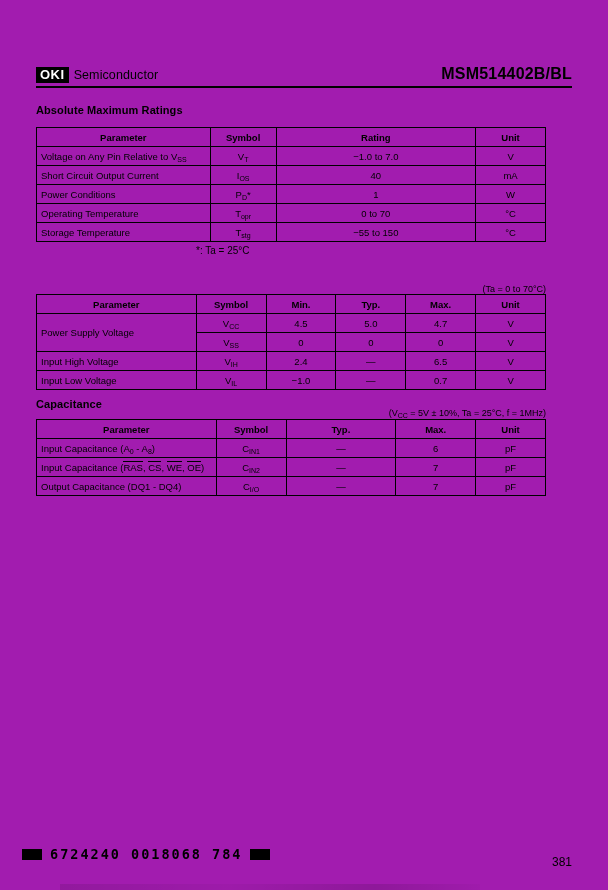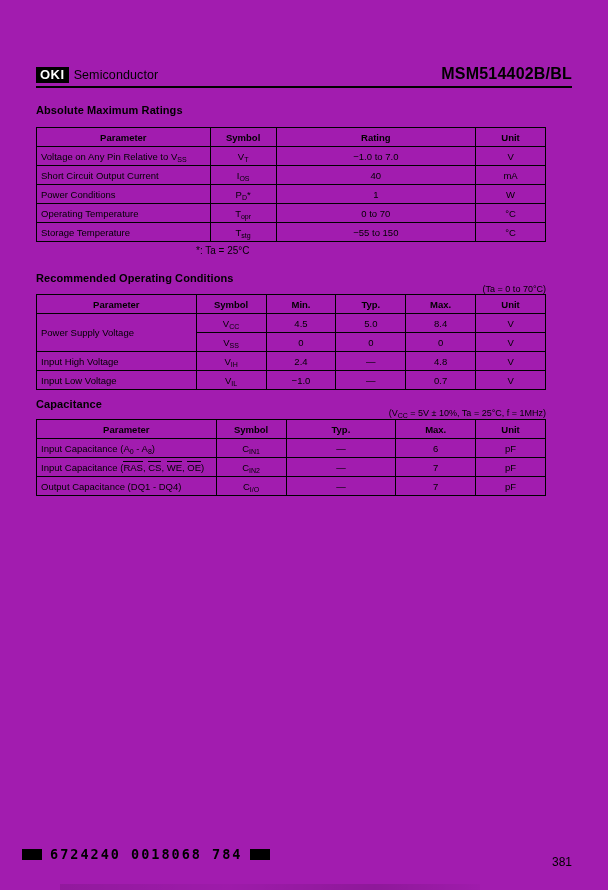--- a/index.html
+++ b/index.html
@@ -220,21 +220,20 @@
           <td class="l">Storage Temperature</td>
           <td class="c">T<sub>stg</sub></td>
           <td class="c">−55 to 150</td>
           <td class="c">°C</td>
         </tr>
       </tbody>
   </table>
 
   <div class="note-line" style="left:196px; top:245px;">*: Ta = 25°C</div>
 
-  <div class="sub-title" style="left:36px; top:272px;">Recommended Operating Conditions</div>
   <div class="note-right" id="n-roc" style="left:346px; top:284px; width:200px;">(Ta = 0 to 70°C)</div>
 
   <table class="spec" id="t-roc" style="left:36px; top:294px; width:510px;">
     <colgroup>
       <col style="width:160px">
         <col style="width:70px">
         <col style="width:70px">
         <col style="width:70px">
         <col style="width:70px">
         <col style="width:70px">
@@ -248,36 +247,36 @@
           <td>Max.</td>
           <td>Unit</td>
         </tr>
       </thead>
     <tbody>
         <tr>
           <td class="l" rowspan="2">Power Supply Voltage</td>
           <td class="c">V<sub>CC</sub></td>
           <td class="c">4.5</td>
           <td class="c">5.0</td>
-          <td class="c">8.4</td>
+          <td class="c">4.7</td>
           <td class="c">V</td>
         </tr>
         <tr>
           <td class="c">V<sub>SS</sub></td>
           <td class="c">0</td>
           <td class="c">0</td>
           <td class="c">0</td>
           <td class="c">V</td>
         </tr>
         <tr>
           <td class="l">Input High Voltage</td>
           <td class="c">V<sub>IH</sub></td>
           <td class="c">2.4</td>
           <td class="c">—</td>
-          <td class="c">4.8</td>
+          <td class="c">6.5</td>
           <td class="c">V</td>
         </tr>
         <tr>
           <td class="l">Input Low Voltage</td>
           <td class="c">V<sub>IL</sub></td>
           <td class="c">−1.0</td>
           <td class="c">—</td>
           <td class="c">0.7</td>
           <td class="c">V</td>
         </tr>

